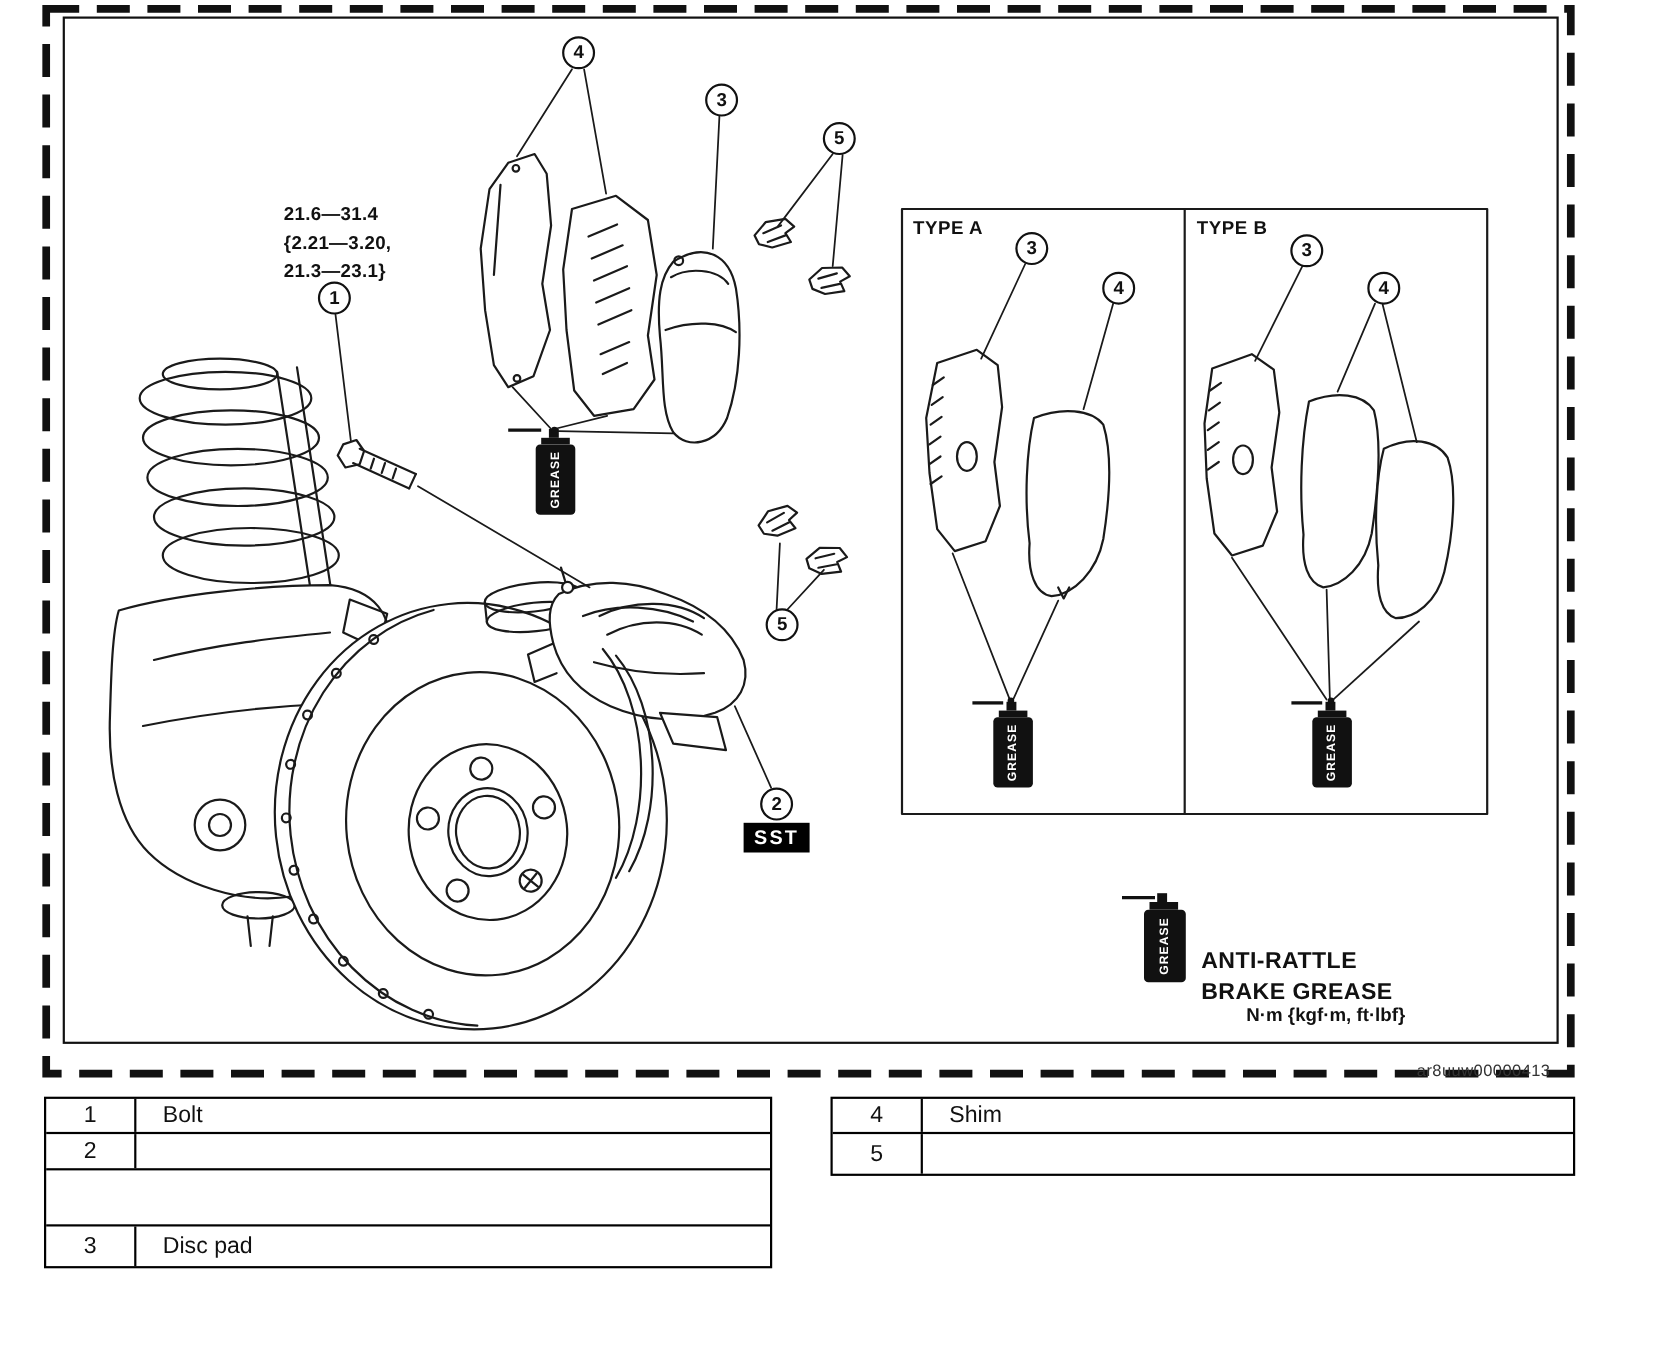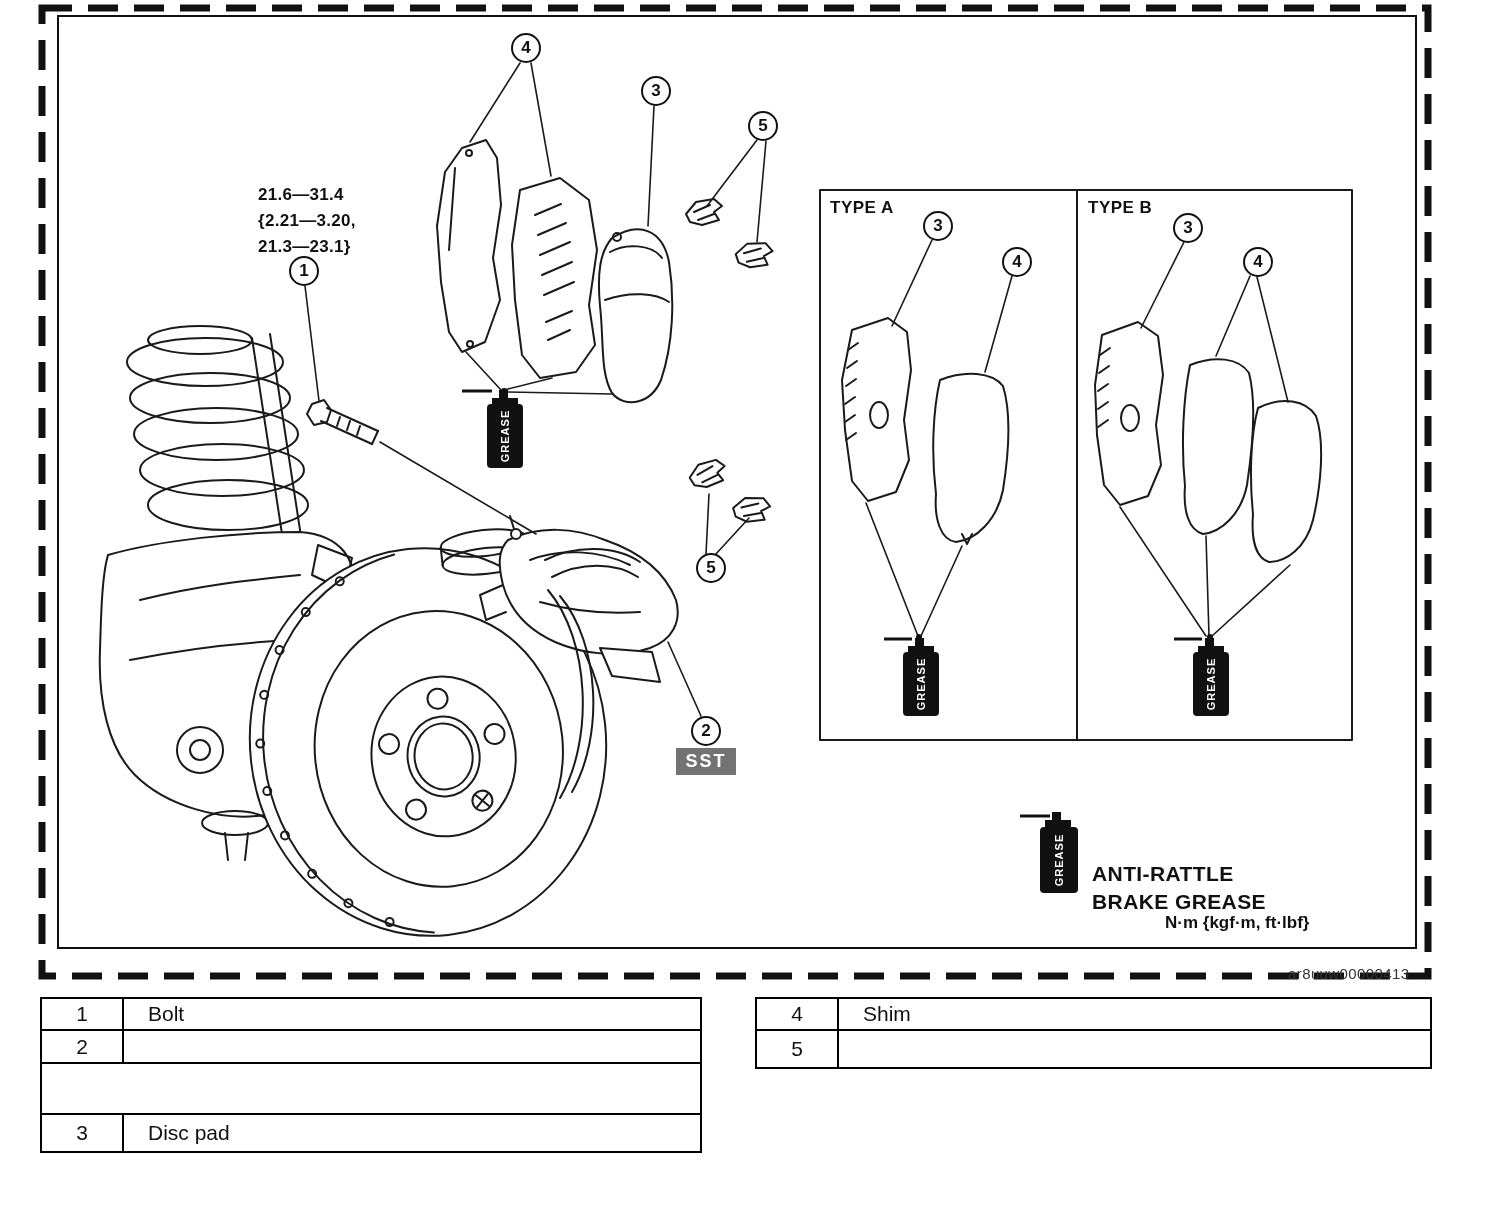--- a/index.html
+++ b/index.html
@@ -13,21 +13,21 @@
   svg .blk { fill:#111; stroke:none; }
   svg .cantext { fill:#fff; font-size:11px; font-weight:bold; letter-spacing:1px;
                  text-anchor:middle; dominant-baseline:central;
                  font-family:"Liberation Sans", sans-serif; }
   .callout { position:absolute; width:30px; height:30px; border:2px solid #111; border-radius:50%;
              background:#fff; display:flex; align-items:center; justify-content:center;
              font-size:17px; font-weight:bold; z-index:3; }
   .ovl { position:absolute; z-index:2; }
   .torque { font-weight:bold; font-size:17px; line-height:26px; letter-spacing:0.3px; }
   .type-label { font-weight:bold; font-size:17px; letter-spacing:0.5px; }
-  .sst { position:absolute; z-index:3; background:#737373; color:#fff; font-weight:bold; font-size:18px;
+  .sst { position:absolute; z-index:3; background:#000000; color:#fff; font-weight:bold; font-size:18px;
          letter-spacing:2px; width:60px; height:27px; display:flex; align-items:center; justify-content:center; }
   .antirattle { font-weight:bold; font-size:21px; line-height:28px; letter-spacing:0.4px; }
   .units { font-weight:bold; font-size:17px; }
   .figcode { font-size:15px; color:#333; letter-spacing:0.4px; }
   .legend-table { position:absolute; border:2px solid #000; background:#fff; }
   .lt-left { left:40px; top:997px; width:662px; }
   .lt-right { left:755px; top:997px; width:677px; }
   .lrow { display:flex; border-bottom:2px solid #000; }
   .lrow:last-child { border-bottom:none; }
   .lnum { width:82px; border-right:2px solid #000; display:flex; align-items:center; justify-content:center;
@@ -289,21 +289,21 @@
   <div class="ovl type-label" style="left:830px; top:198px;">TYPE A</div>
   <div class="ovl type-label" style="left:1088px; top:198px;">TYPE B</div>
 
   <div class="sst" style="left:676px; top:748px;">SST</div>
 
   <div class="ovl antirattle" style="left:1092px; top:860px;">
     <div>ANTI-RATTLE</div>
     <div>BRAKE GREASE</div>
   </div>
 
-  <div class="ovl units" style="left:1133px; top:913px;margin-left:32px;">N·m {kgf·m, ft·lbf}</div>
+  <div class="ovl units" style="left:1133px; top:913px;">N·m {kgf·m, ft·lbf}</div>
 
   <div class="ovl figcode" style="left:1288px; top:965px;">ar8uuw00000413</div>
 
   <div class="legend-table lt-left">
     <div class="lrow" style="height:32px;">
       <div class="lnum">1</div>
       <div class="llabel">Bolt</div>
     </div>
     <div class="lrow" style="height:33px;">
       <div class="lnum">2</div>

